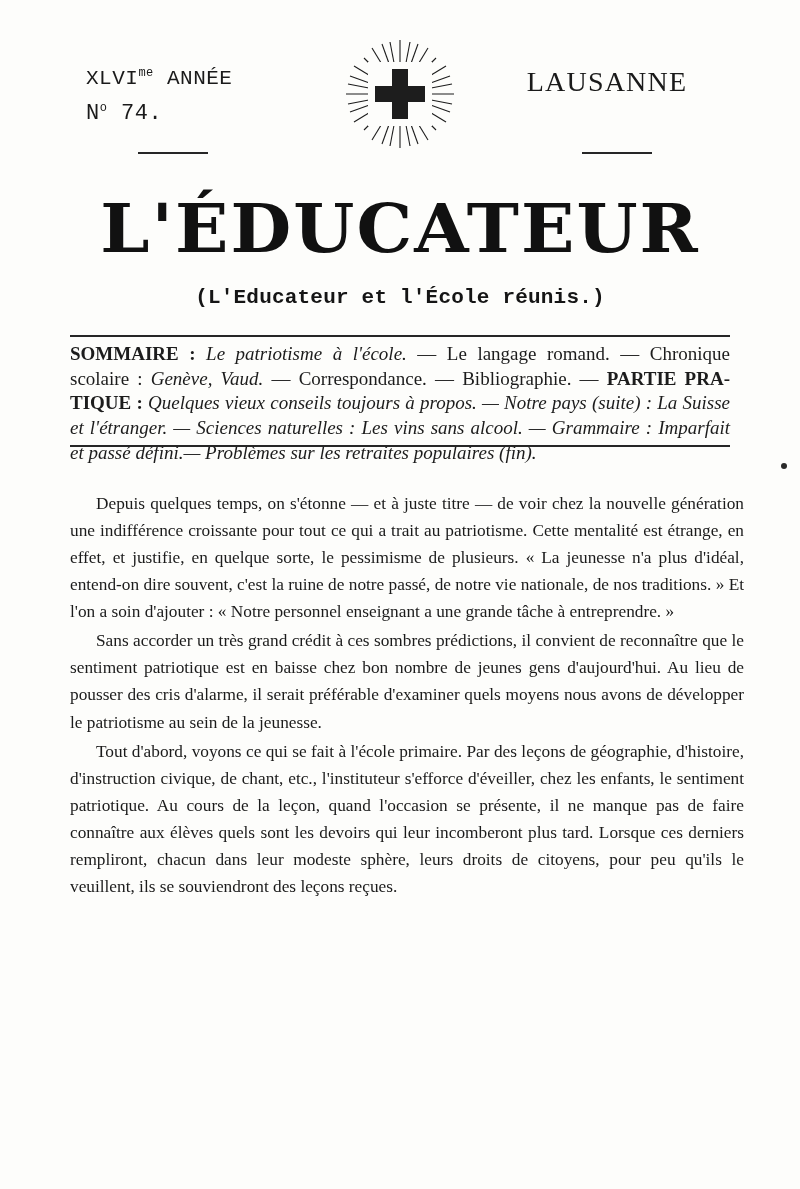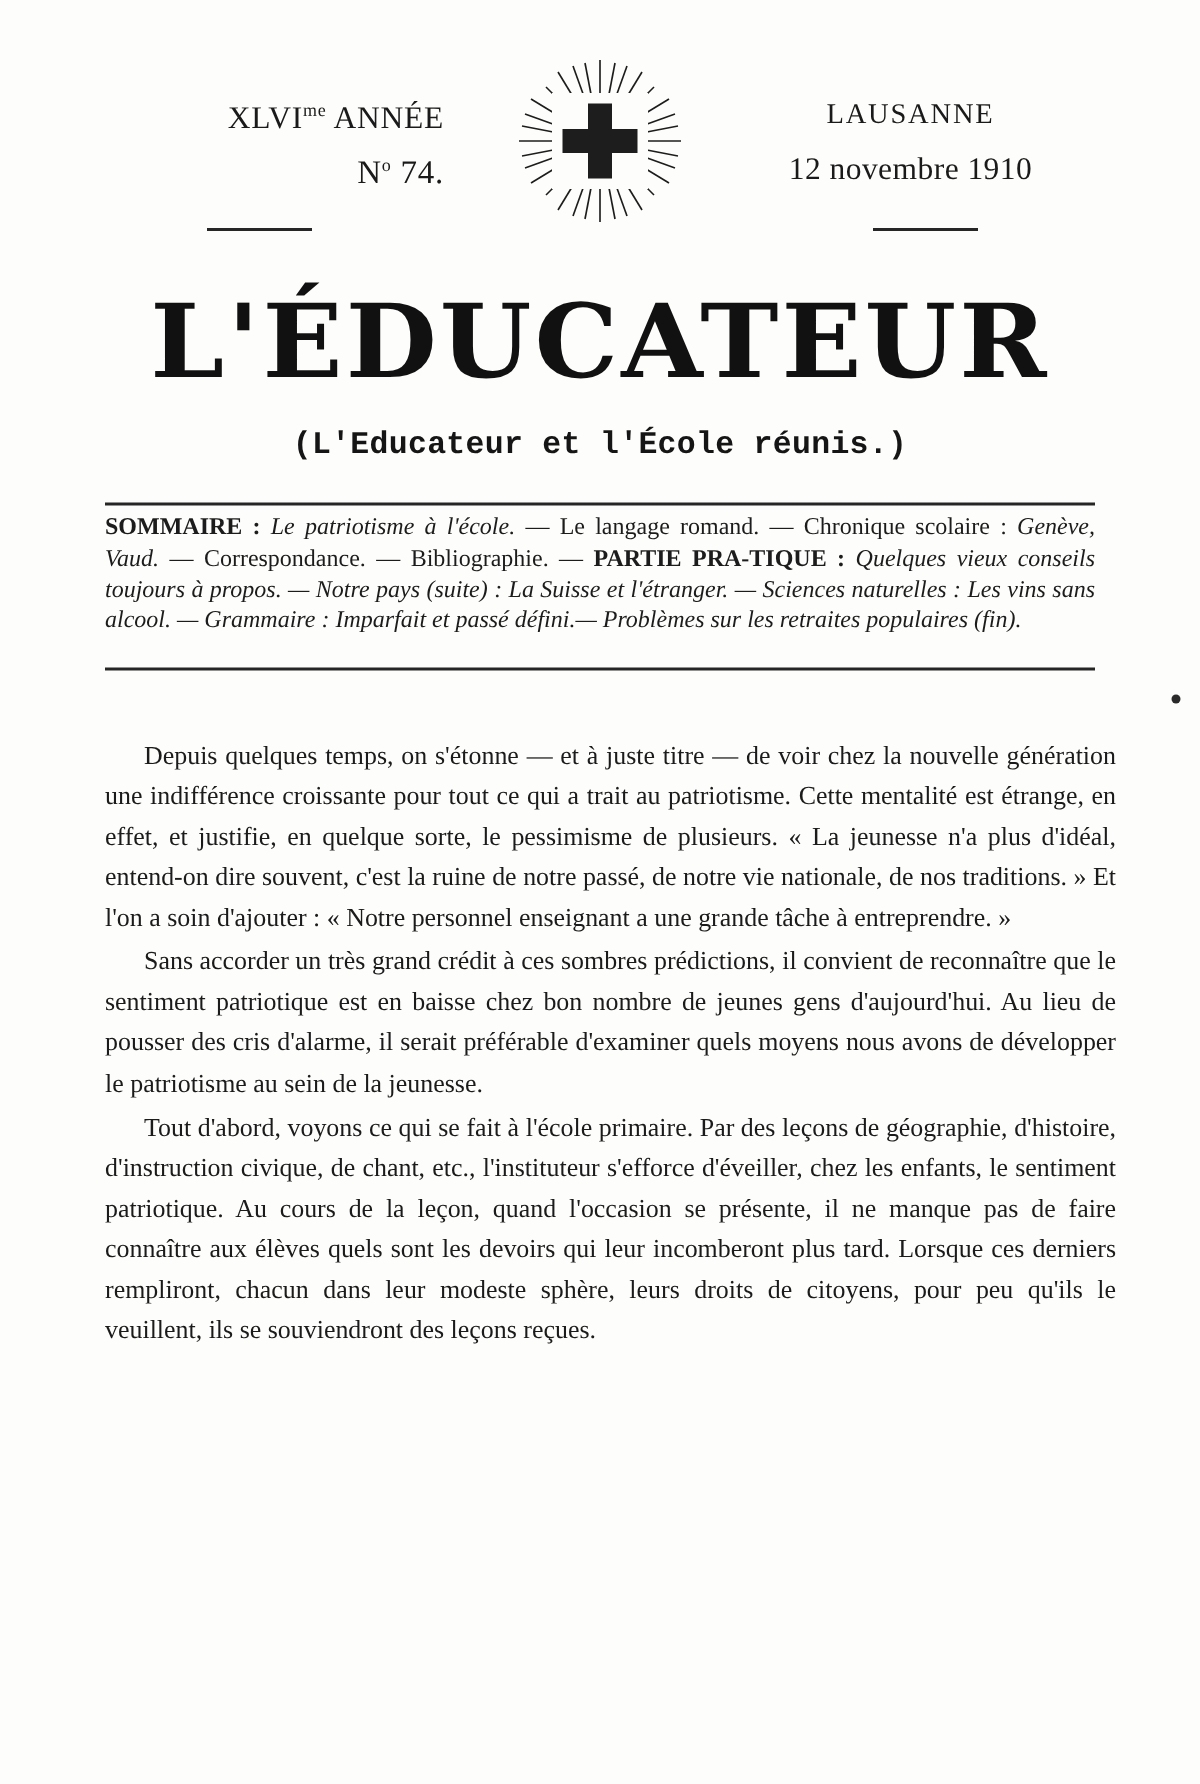--- a/index.html
+++ b/index.html
@@ -27,21 +27,22 @@
     top: 52px;
     left: 70px;
     right: 70px;
     height: 110px;
   }
   .mh-left {
     position: absolute;
     left: 16px;
     top: 14px;
     width: 210px;
-    text-align: right;
+    text-align: left;
+    font-family: Liberation Mono, monospace;
   }
   .mh-right {
     position: absolute;
     right: 8px;
     top: 14px;
     width: 230px;
     text-align: center;
   }
   .mh-year {
     font-size: 21px;
@@ -55,21 +56,21 @@
   .mh-num {
     font-size: 22px;
     margin-top: 11px;
     letter-spacing: 0.5px;
   }
   .mh-num sup {
     font-size: 12px;
     vertical-align: super;
   }
   .mh-city {
-    font-size: 19px;
+    font-size: 28px;
     letter-spacing: 1.2px;
   }
   .mh-date {
     font-size: 21px;
     margin-top: 12px;
     letter-spacing: 0.3px;
     white-space: nowrap;
   }
   .rule {
     position: absolute;
@@ -131,21 +132,21 @@
     right: 70px;
     top: 445px;
     height: 2px;
     background: #262626;
   }
   .sommaire {
     position: absolute;
     left: 70px;
     right: 70px;
     top: 342px;
-    font-size: 16px;
+    font-size: 19px;
     line-height: 1.30;
     text-align: justify;
     color: #1c1c1c;
   }
   .sommaire b {
     font-weight: 700;
     font-style: normal;
   }
   .sommaire i {
     font-style: italic;
@@ -200,21 +201,20 @@
 
 <div class="page">
 
   <div class="masthead">
     <div class="mh-left">
       <div class="mh-year"><span>XLVI</span><sup>me</sup><span> ANNÉE</span></div>
       <div class="mh-num"><span>N</span><sup>o</sup><span> 74.</span></div>
     </div>
     <div class="mh-right">
       <div class="mh-city">LAUSANNE</div>
-      <div class="mh-date">12 novembre 1910</div>
     </div>
     <div class="rule rule-left"></div>
     <div class="rule rule-right"></div>
   </div>
 
   <div class="emblem">
     <svg viewBox="0 0 112 112" width="112" height="112" aria-hidden="true">
       <g stroke="#1d1d1d" stroke-width="1.1">
         <line x1="56" y1="56" x2="56" y2="2"></line>
         <line x1="56" y1="56" x2="56" y2="110"></line>

